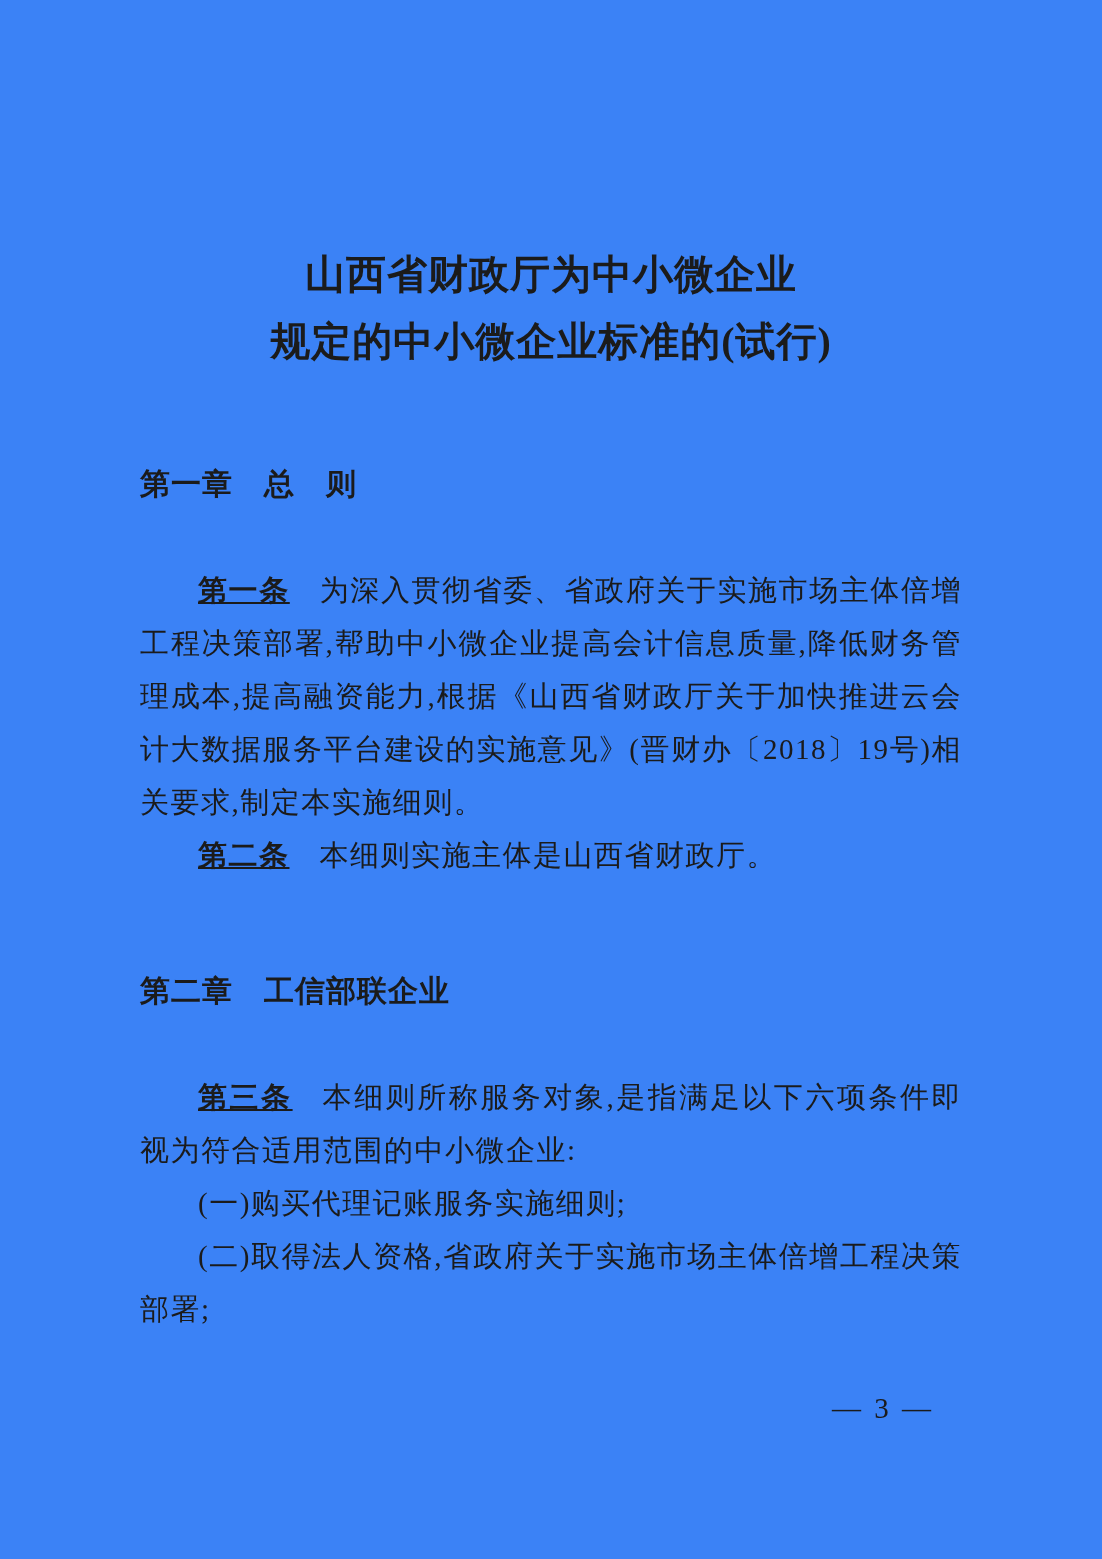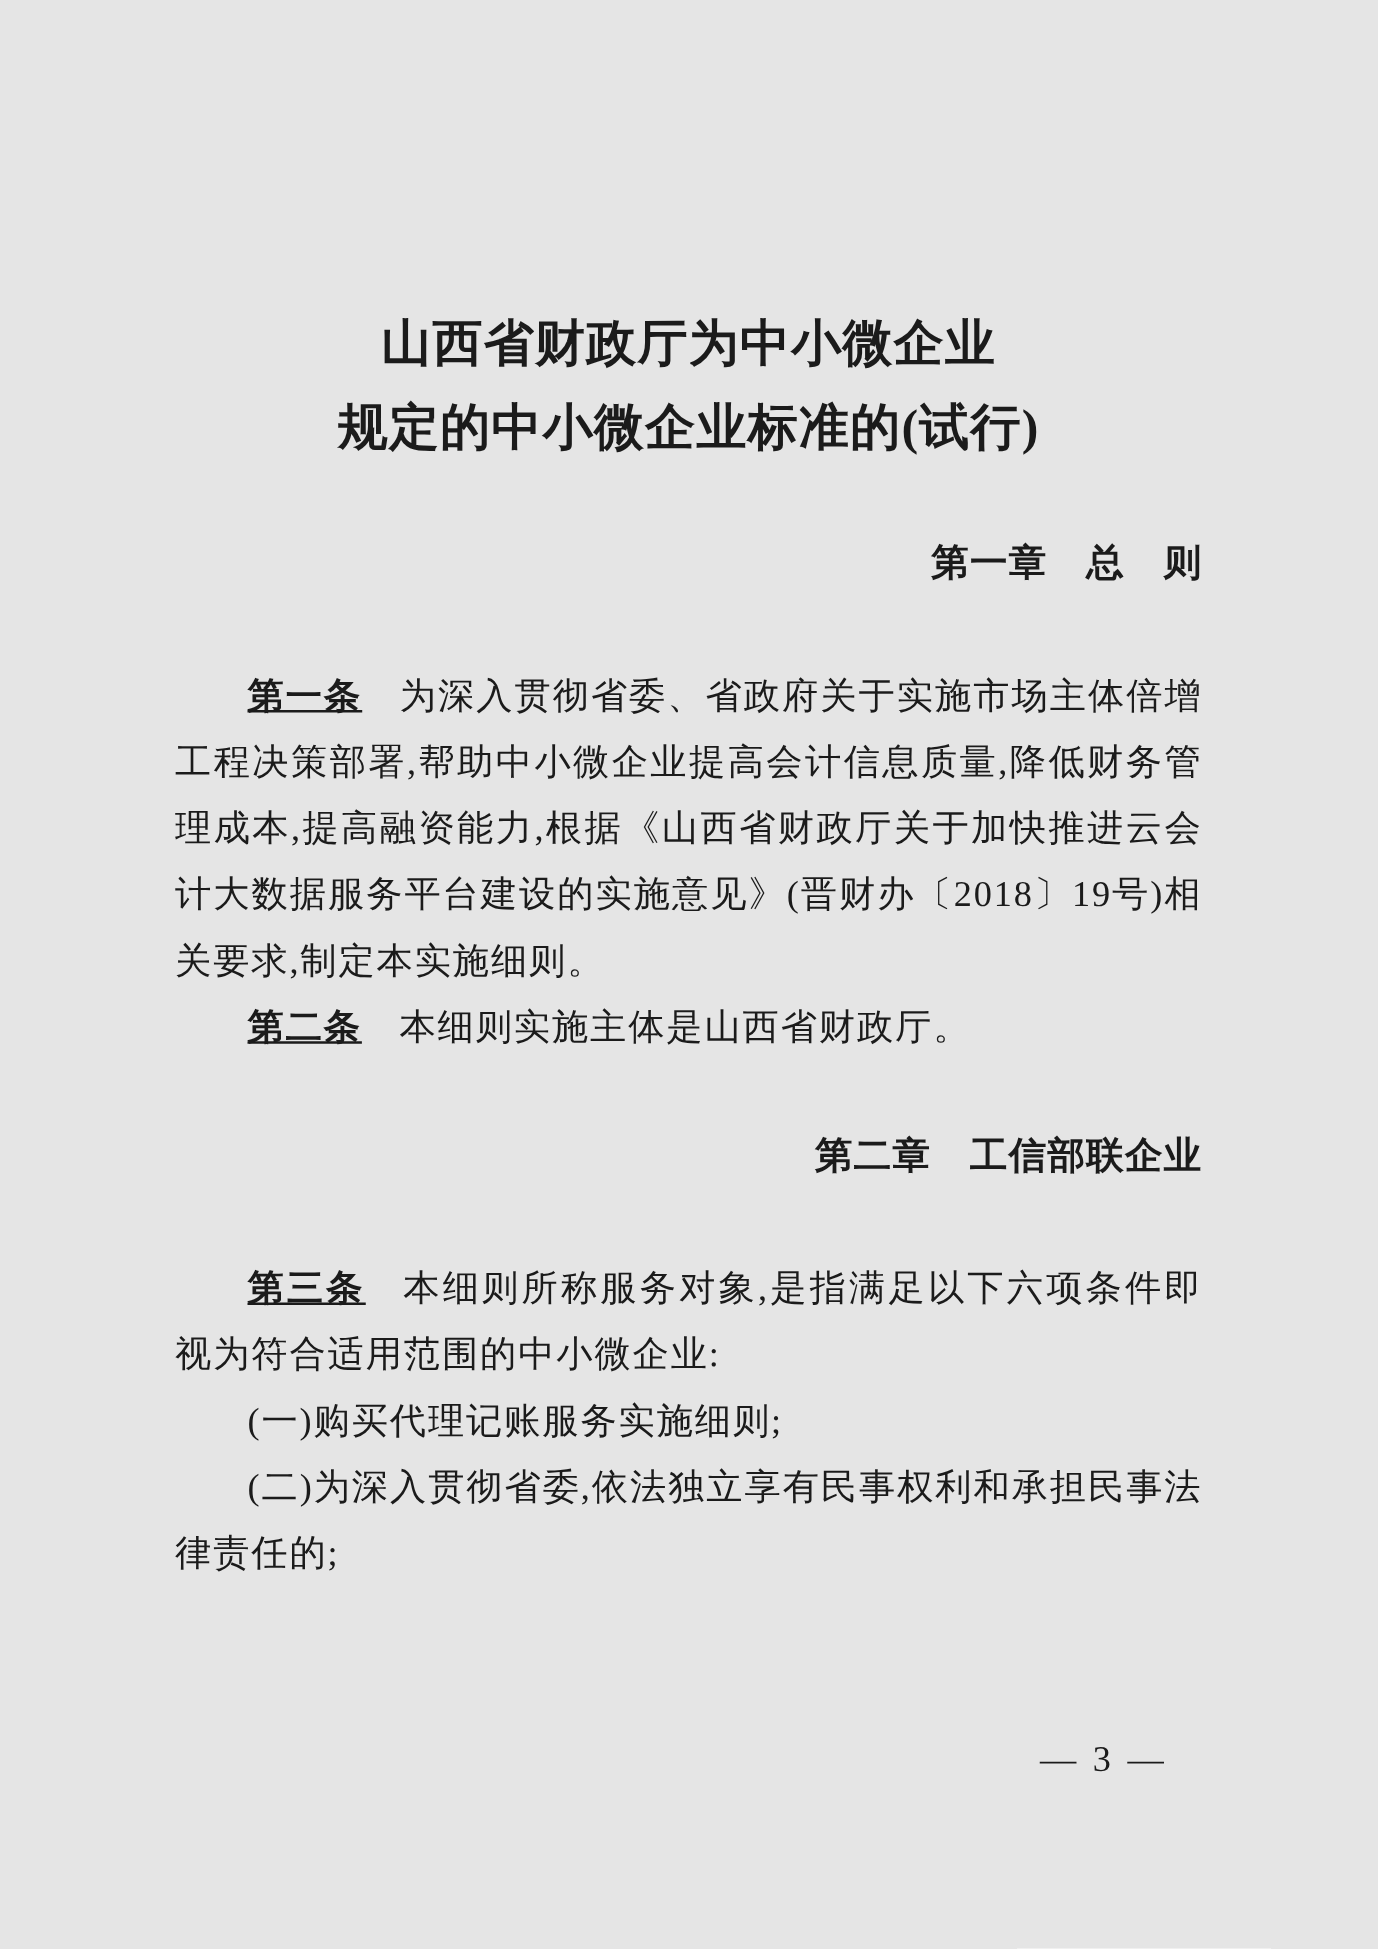--- a/index.html
+++ b/index.html
@@ -5,21 +5,21 @@
   * { box-sizing: border-box; }
   html, body {
     margin: 0;
     padding: 0;
     background: #ffffff;
   }
   .page {
     position: relative;
     width: 1102px;
     height: 1559px;
-    background: #e5e5e5;
+    background: #3b82f6;
     color: #1b1b1b;
     font-family: "Liberation Serif", "DejaVu Serif", serif;
     overflow: hidden;
   }
   .content {
     position: absolute;
     left: 140px;
     top: 0;
     width: 822px;
   }
@@ -27,22 +27,22 @@
     margin: 0;
     padding-top: 241px;
     text-align: center;
     font-size: 40px;
     font-weight: 700;
     line-height: 67px;
     letter-spacing: 1px;
   }
   .title-line { display: block; }
   .chapter-heading {
-    margin: 56px 0 60px 0;
-    text-align: right;
+    margin: 89px 0 60px 0;
+    text-align: left;
     font-family: "Liberation Sans", "DejaVu Sans", sans-serif;
     font-size: 30px;
     font-weight: 700;
     line-height: 40px;
     letter-spacing: 1px;
   }
   .body-block {
     font-size: 29px;
     line-height: 53px;
     letter-spacing: 1.5px;
@@ -84,19 +84,19 @@
     <div class="body-block">
       <p class="para"><span class="article-label">第一条</span><span>为深入贯彻省委、省政府关于实施市场主体倍增工程决策部署,帮助中小微企业提高会计信息质量,降低财务管理成本,提高融资能力,根据《山西省财政厅关于加快推进云会计大数据服务平台建设的实施意见》(晋财办〔2018〕19号)相关要求,制定本实施细则。</span></p>
       <p class="para"><span class="article-label">第二条</span><span>本细则实施主体是山西省财政厅。</span></p>
     </div>
 
     <h2 class="chapter-heading">第二章　工信部联企业</h2>
 
     <div class="body-block">
       <p class="para"><span class="article-label">第三条</span><span>本细则所称服务对象,是指满足以下六项条件即视为符合适用范围的中小微企业:</span></p>
       <p class="para">(一)购买代理记账服务实施细则;</p>
-      <p class="para">(二)为深入贯彻省委,依法独立享有民事权利和承担民事法律责任的;</p>
+      <p class="para">(二)取得法人资格,省政府关于实施市场主体倍增工程决策部署;</p>
     </div>
 
   </div>
 
   <div class="page-number">— 3 —</div>
 </div>
 
 </body></html>

